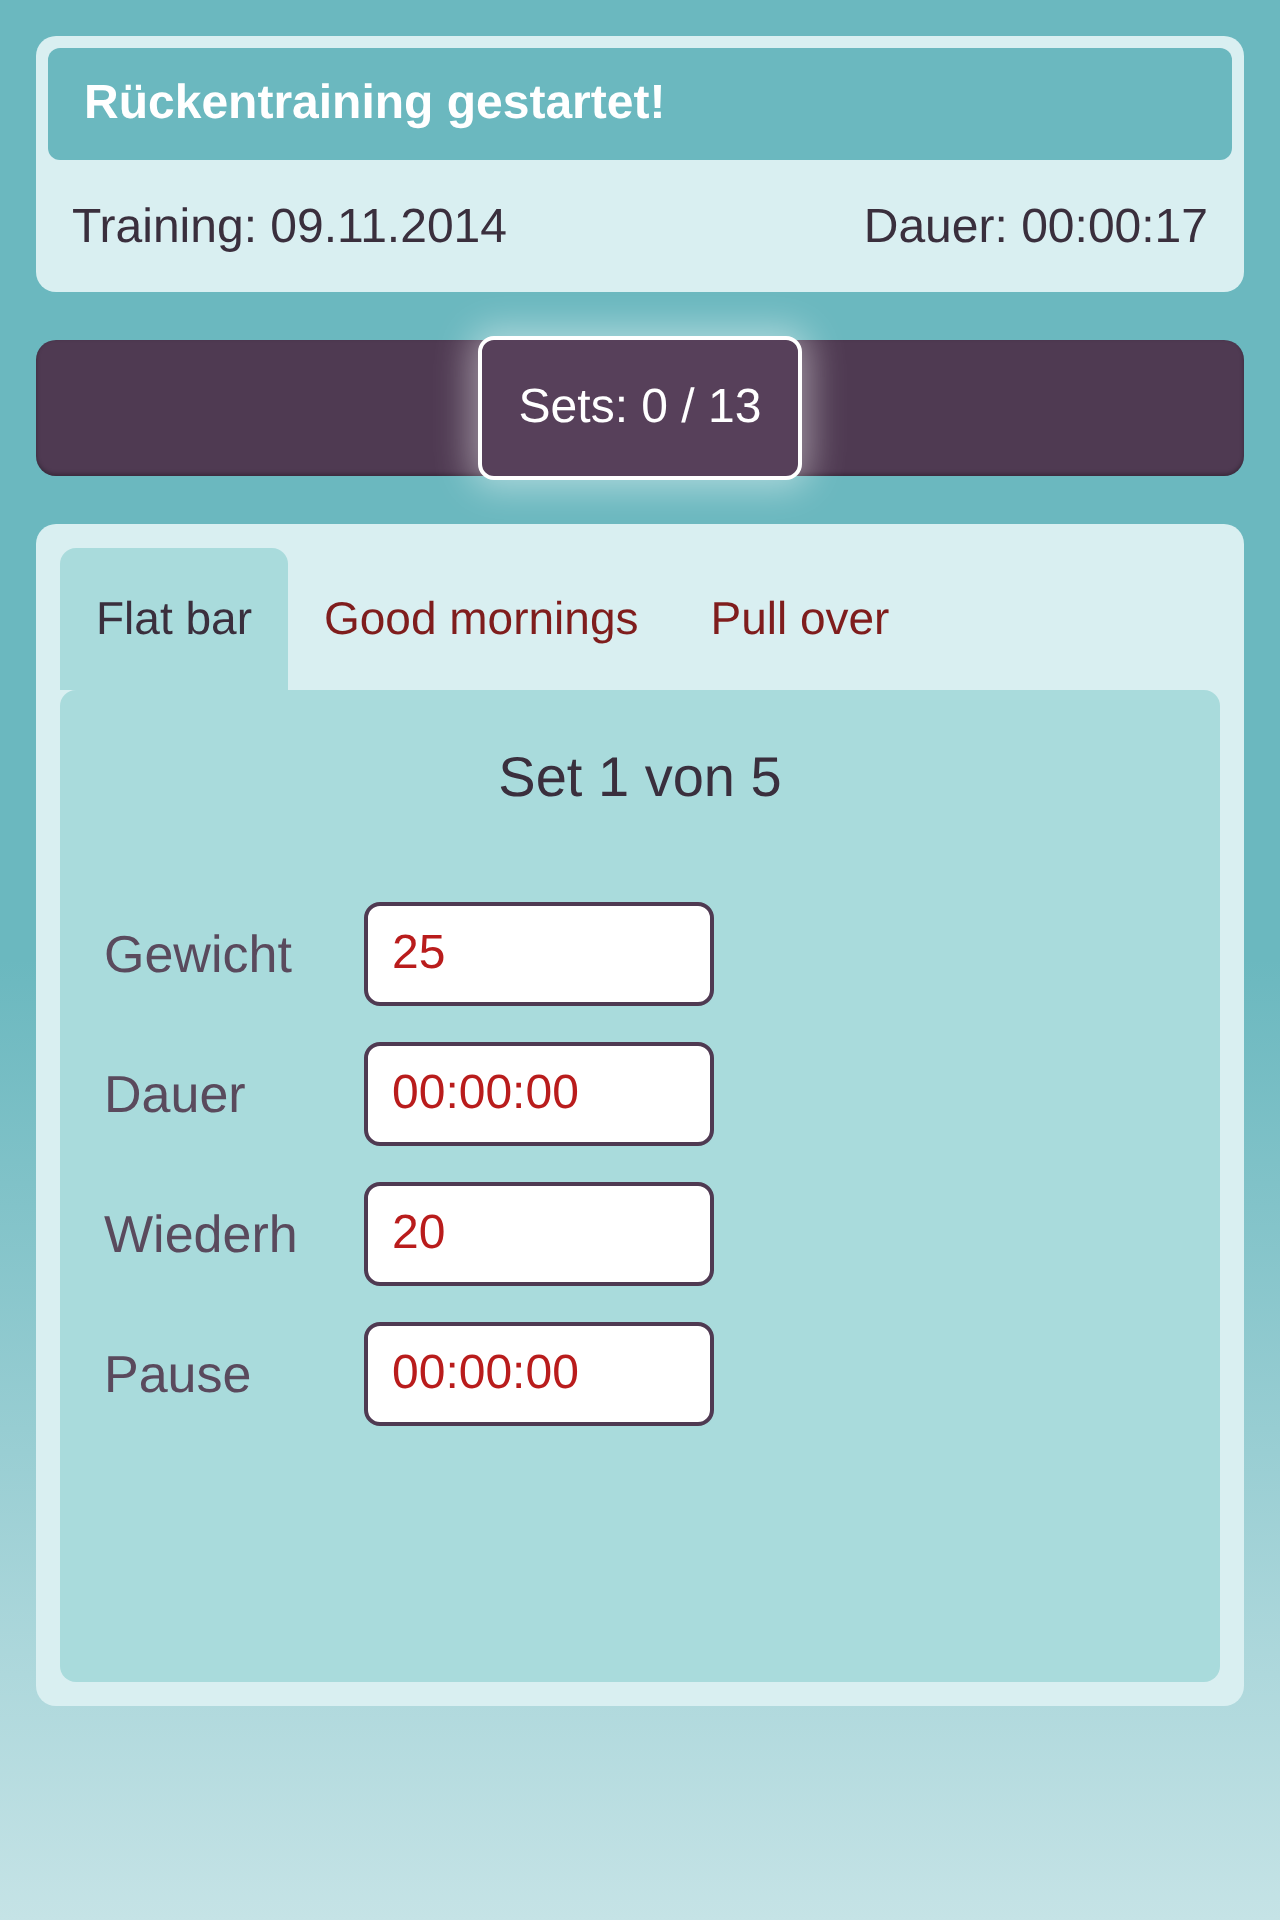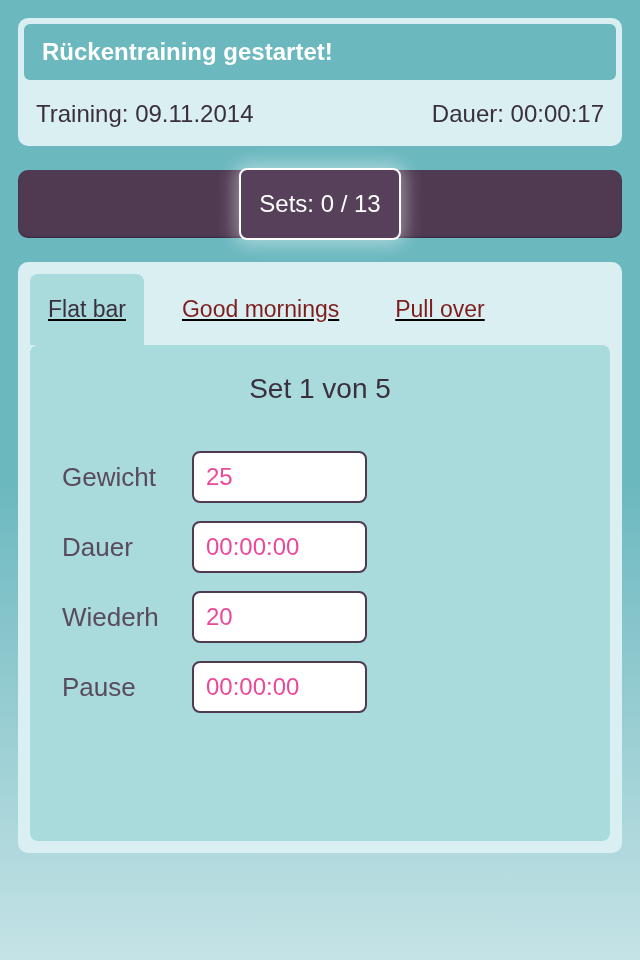--- a/index.html
+++ b/index.html
@@ -57,23 +57,22 @@
       box-shadow: 0 0 18px 4px rgba(255,255,255,0.45);
       background: #57405a;
     }
     .exercise-card {
       background: #d9eff1;
       border-radius: 10px;
       padding: 12px;
     }
     .tabs {
       display: flex;
-      gap: 20px;
+      gap: 0;
       margin-bottom: 8px;
-      text-decoration: underline;
     }
     .tab {
       padding: 22px 18px;
       font-size: 23px;
       color: #7f1d1d;
       border-radius: 8px 8px 0 0;
       cursor: pointer;
     }
     .tab.active {
       background: #a9dbdc;
@@ -90,21 +89,20 @@
       text-align: center;
       font-size: 28px;
       color: #3a2f3d;
       font-weight: 400;
       margin-bottom: 46px;
     }
     .set-body {
       display: flex;
       align-items: center;
       gap: 22px;
-      margin-left: 10px;
     }
     .fields {
       flex: 1;
     }
     .field-row {
       display: flex;
       align-items: center;
       margin-bottom: 18px;
     }
     .field-label {
@@ -113,21 +111,21 @@
       font-size: 26px;
     }
     .field-input {
       flex: 1;
       max-width: 175px;
       background: #ffffff;
       border: 2px solid #4f3a52;
       border-radius: 8px;
       padding: 10px 12px;
       font-size: 24px;
-      color: #ec4899;
+      color: #b91c1c;
       outline: none;
     }
     .done-col {
       display: flex;
       flex-direction: column;
       align-items: center;
       gap: 14px;
       margin-top: 30px;
     }
     .done-circle {

